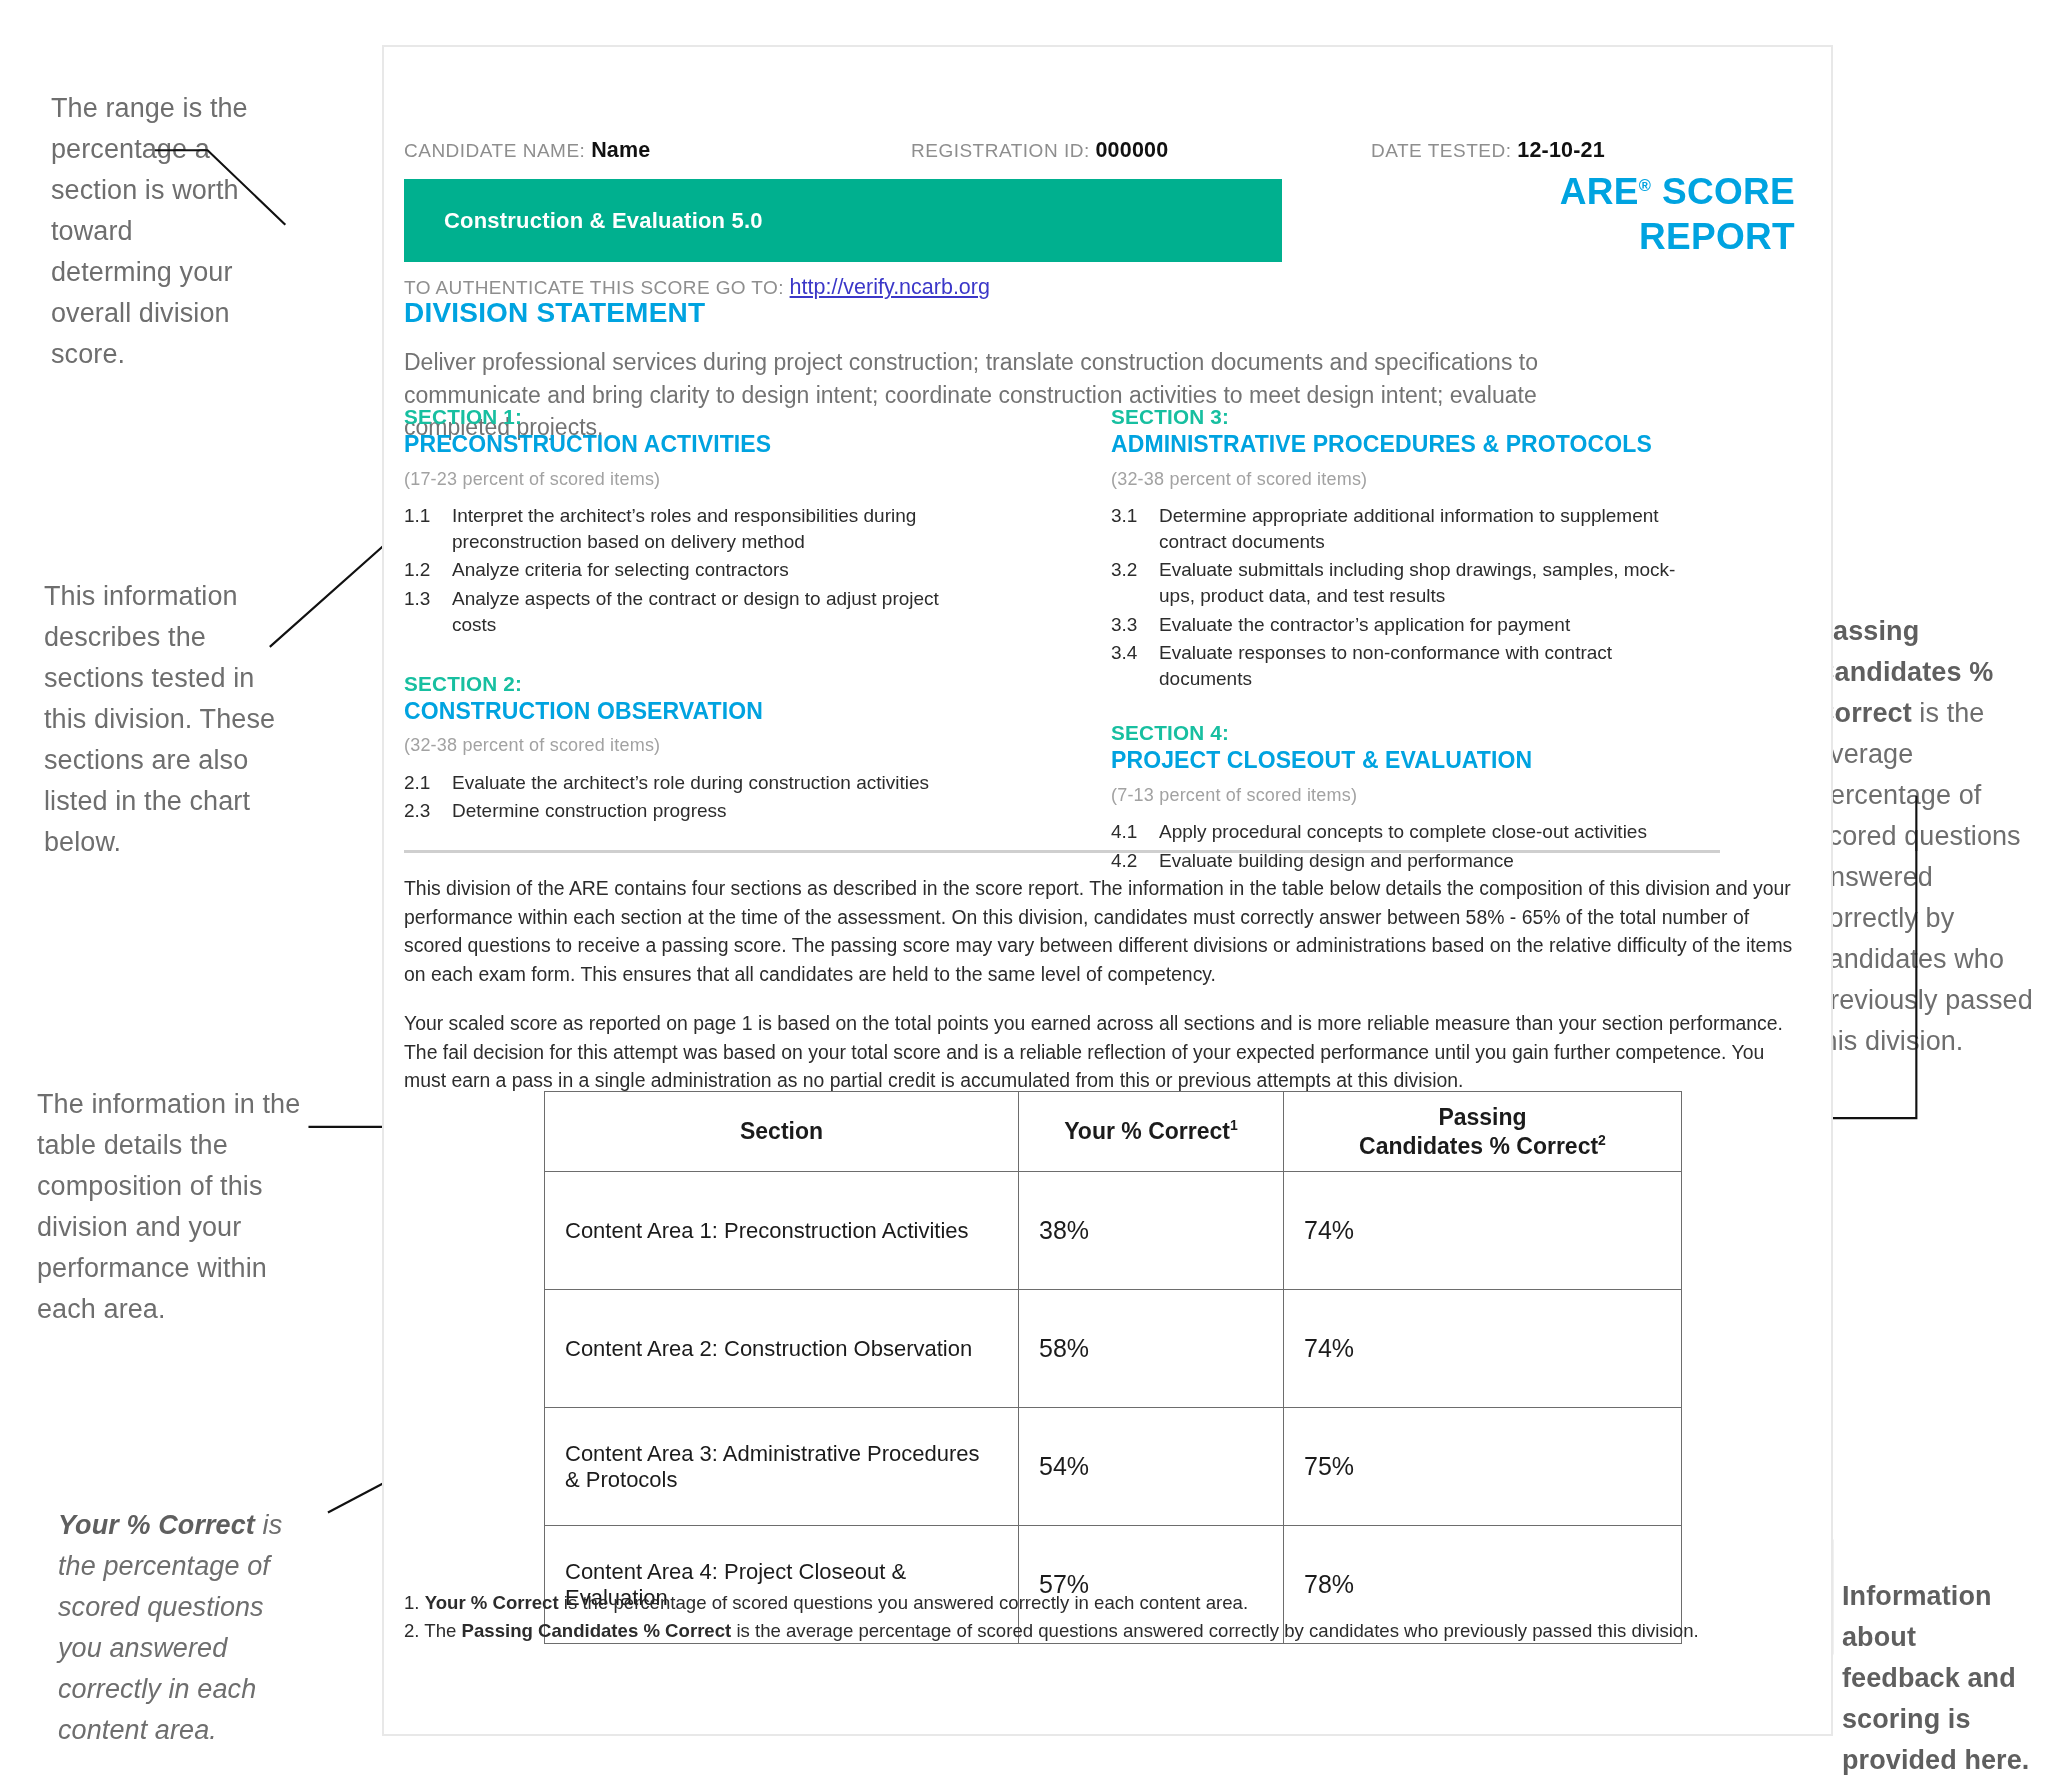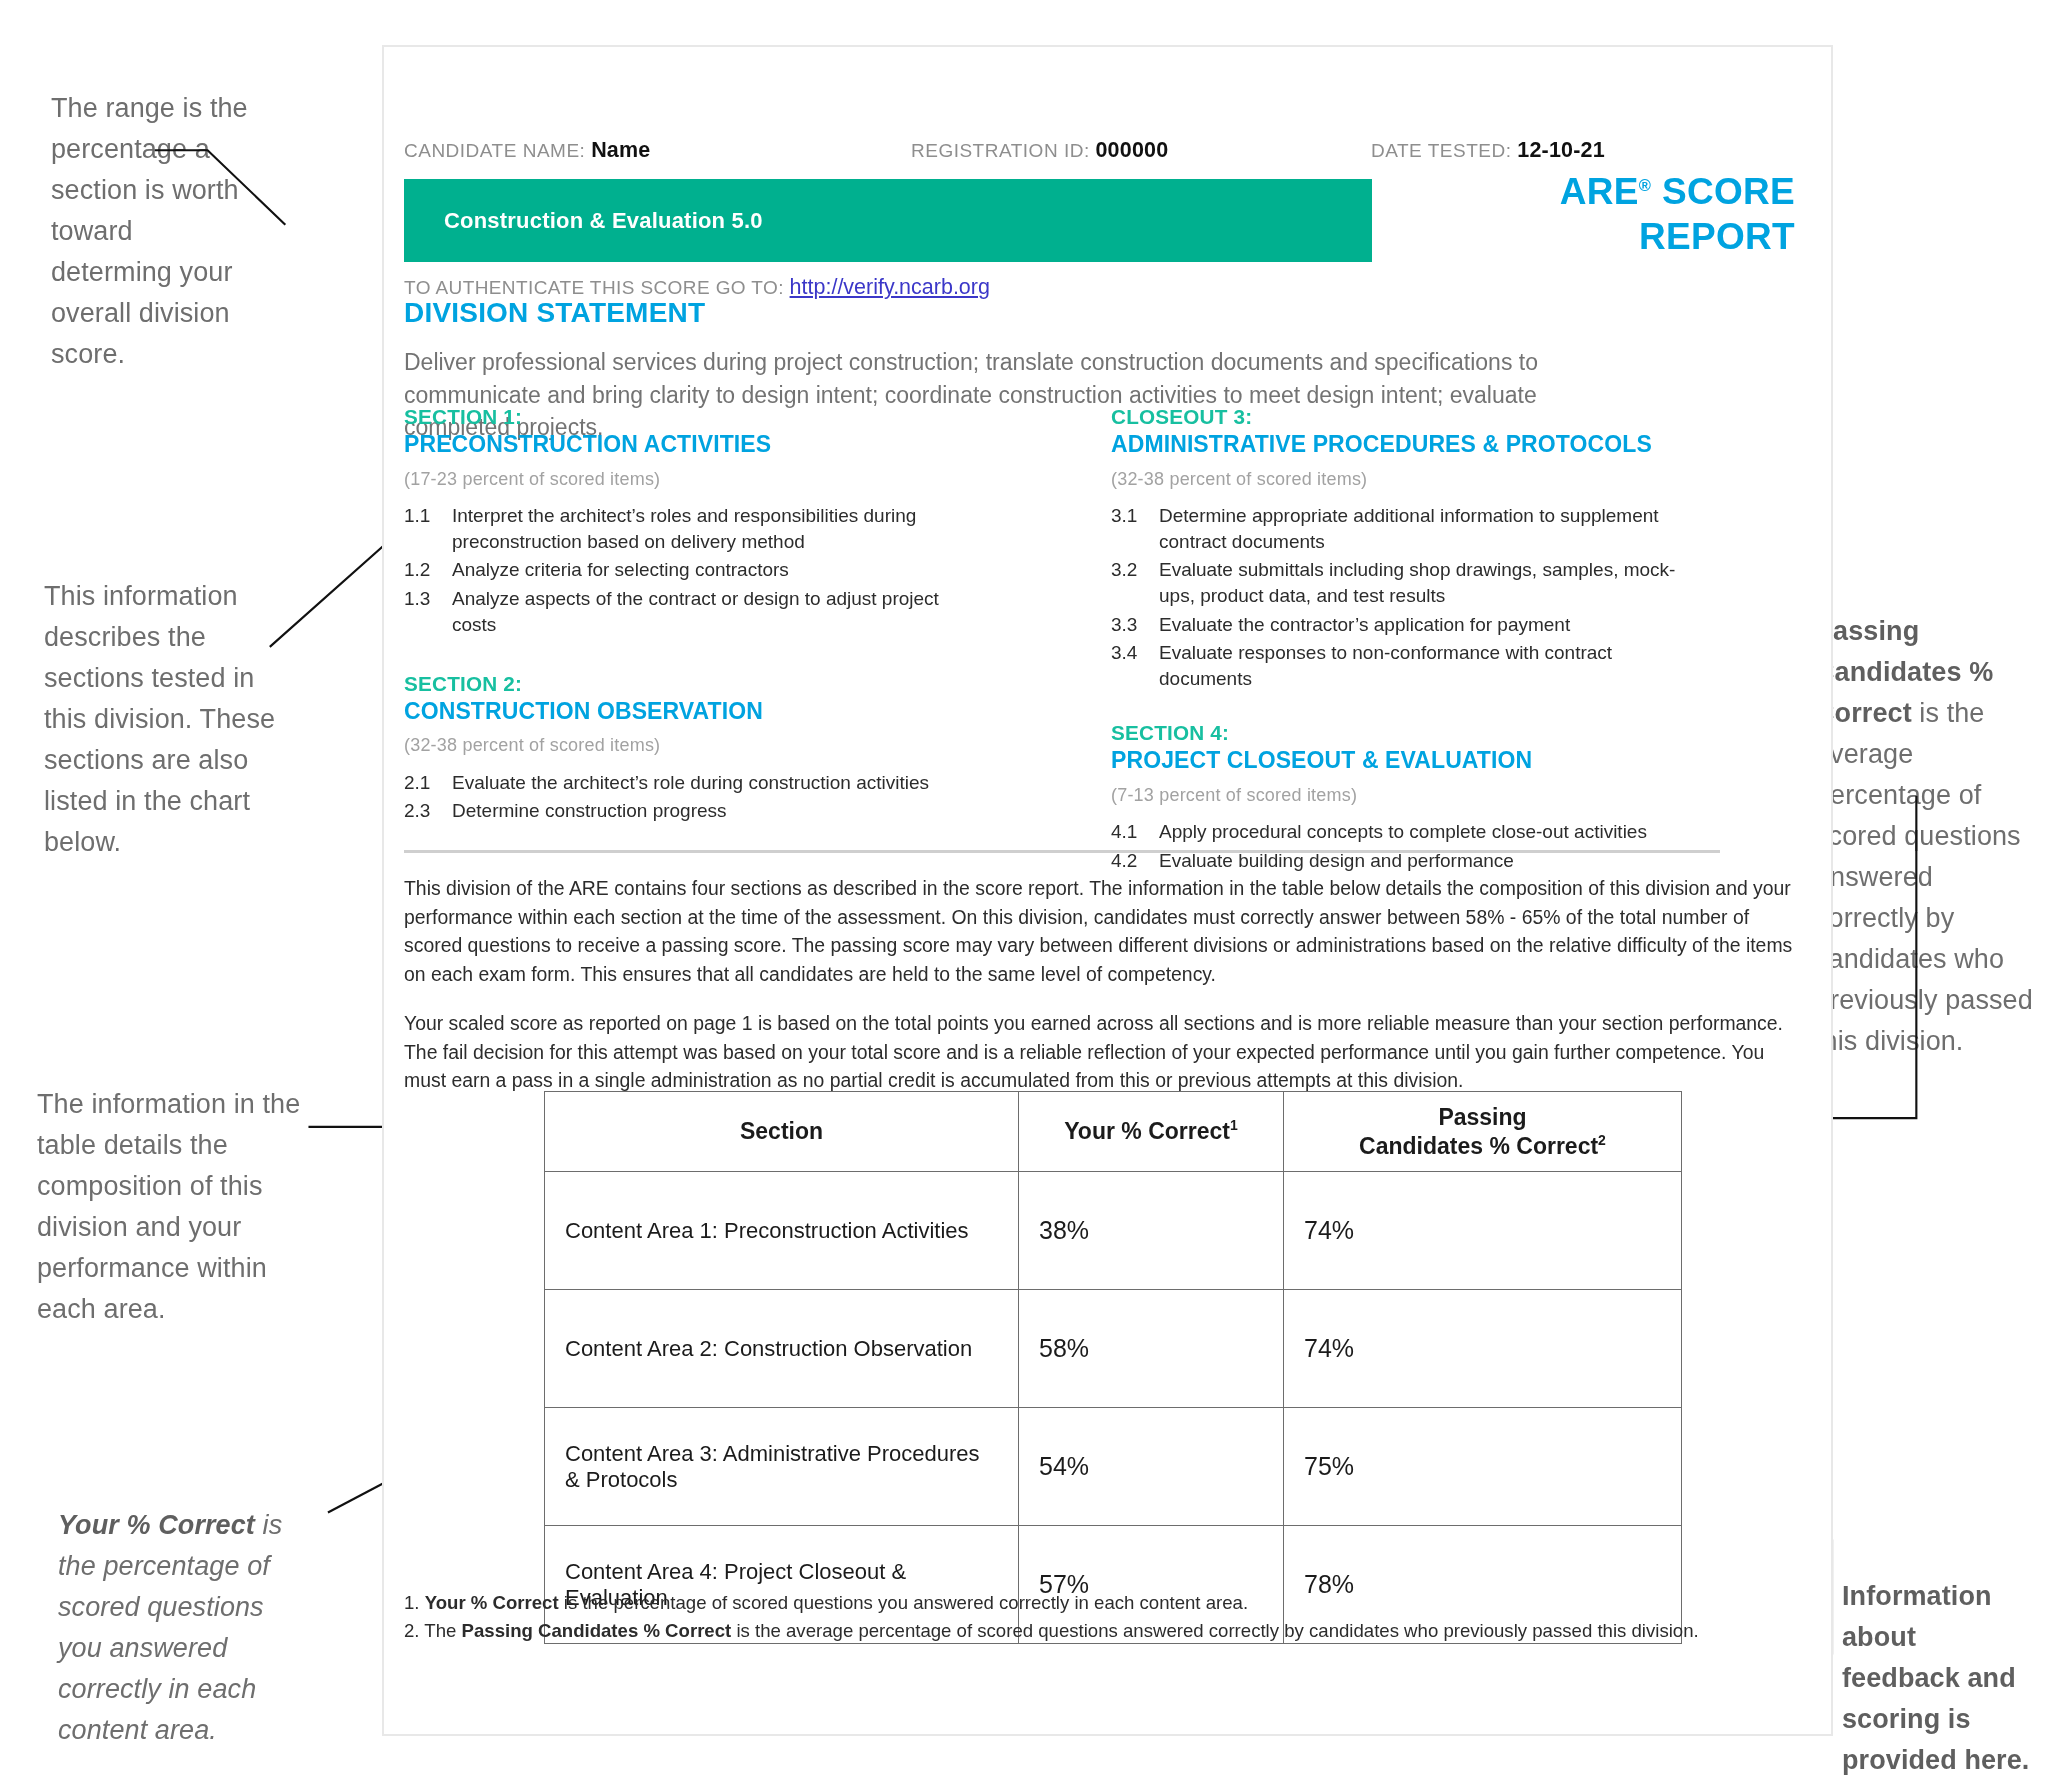--- a/index.html
+++ b/index.html
@@ -60,21 +60,21 @@
     color: #111;
     font-weight: bold;
     font-size: 21.5px;
     letter-spacing: 0.2px;
   }
 
   .greenband {
     position: absolute;
     left: 20px;
     top: 132px;
-    width: 968px;
+    width: 878px;
     height: 83px;
     background: #00b08f;
   }
   .greenband span {
     position: absolute;
     left: 40px;
     top: 50%;
     transform: translateY(-50%);
     color: #ffffff;
     font-weight: bold;
@@ -348,21 +348,21 @@
           <span class="t">Determine construction progress</span>
         </div>
       </div>
     </div>
 
   </div>
 
   <div class="col right">
 
     <div class="sec-blk">
-      <div class="sec-num">CLOSEOUT 3:</div>
+      <div class="sec-num">SECTION 3:</div>
       <div class="sec-name">ADMINISTRATIVE PROCEDURES &amp; PROTOCOLS</div>
       <div class="sec-pct">(32-38 percent of scored items)</div>
       <div class="obj-list">
         <div class="obj">
           <span class="n">3.1</span>
           <span class="t">Determine appropriate additional information to supplement contract documents</span>
         </div>
         <div class="obj">
           <span class="n">3.2</span>
           <span class="t">Evaluate submittals including shop drawings, samples, mock-ups, product data, and test results</span>

